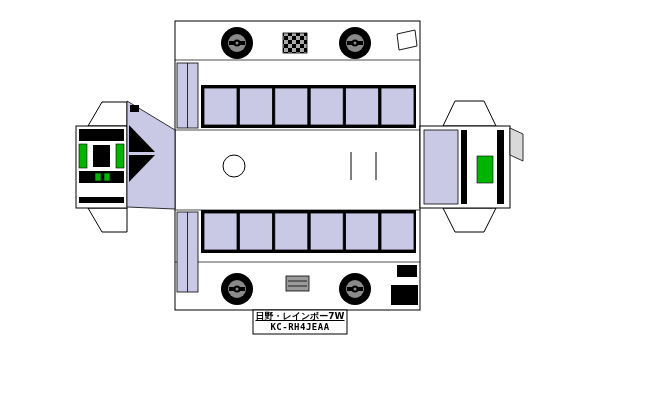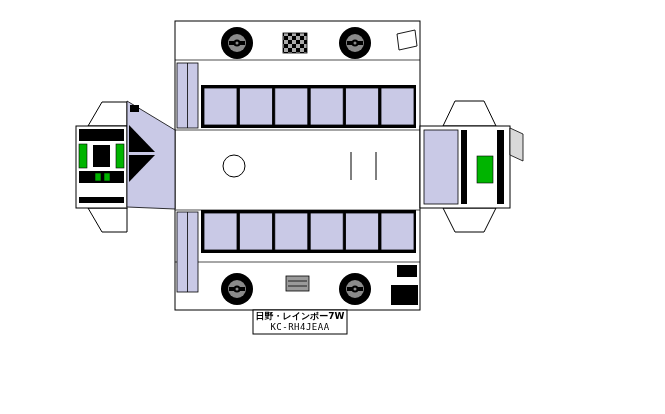--- a/index.html
+++ b/index.html
@@ -1,20 +1,20 @@
 <!DOCTYPE html>
 <html style="--window: #c9c9e6; --accent_green: #00b400; --tab: #d9d9d9; --band: #000000; --body: #ffffff; --outline: #000000; --wheel_hub: #8a8a8a;"><head>
 <meta charset="utf-8">
 <style>
   * { margin:0; padding:0; box-sizing:border-box; }
   html,body { background:#ffffff; font-family:"DejaVu Sans", sans-serif; }
   .stage { position:relative; width:665px; height:414px; background:#ffffff; overflow:hidden; }
   .stage > svg { position:absolute; left:0; top:0; }
-  .txt { position:absolute; color:#000; }
-  .title-line { left:253px; top:311px; width:94px; text-align:center; font-size:9px; line-height:10px; white-space:nowrap; font-weight:bold; }
+  .txt { position:absolute; color:#000;font-weight:bold; }
+  .title-line { left:253px; top:311px; width:94px; text-align:center; font-size:9px; line-height:10px; white-space:nowrap; font-weight:bold;text-decoration:underline; }
   .model-line { left:253px; top:322px; width:94px; text-align:center; font-size:9px; line-height:10px; font-family:"DejaVu Sans Mono", monospace; letter-spacing:0.5px; }
   .credits { left:254px; top:337px; font-size:9px; line-height:11px; white-space:nowrap; }
   
   .win   { fill: var(--window); stroke:#000; stroke-width:0.8; }
   .green { fill: var(--accent_green); stroke:#000; stroke-width:0.6; }
   .tab   { fill: var(--tab); stroke:#000; stroke-width:0.8; }
   .panel { fill:#ffffff; stroke:#000; stroke-width:1; }
   .blk   { fill:#000000; }
   .fold  { stroke:#000; stroke-width:0.7; }
 </style>

